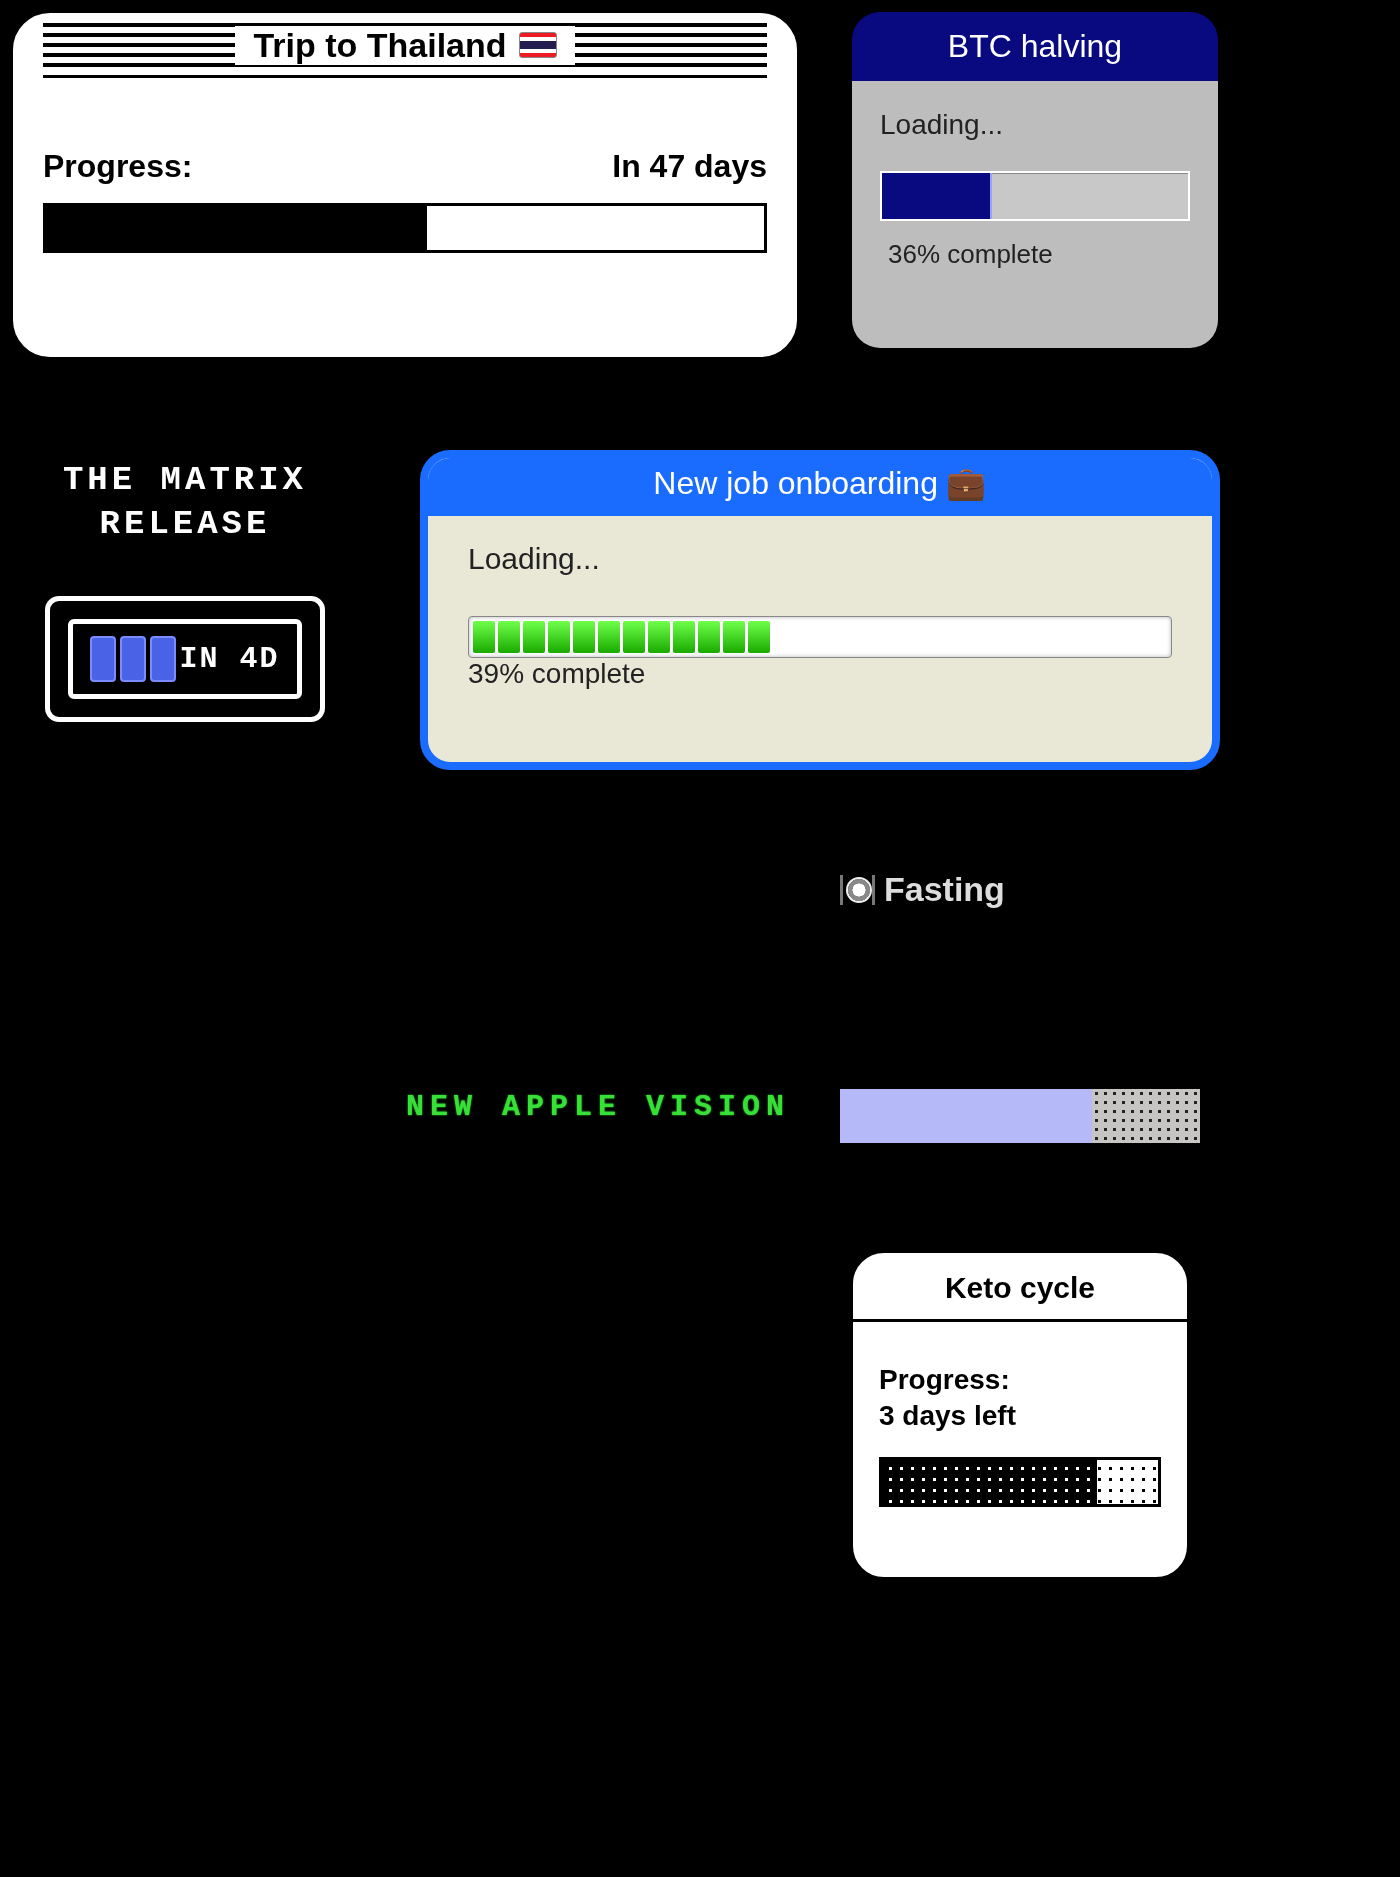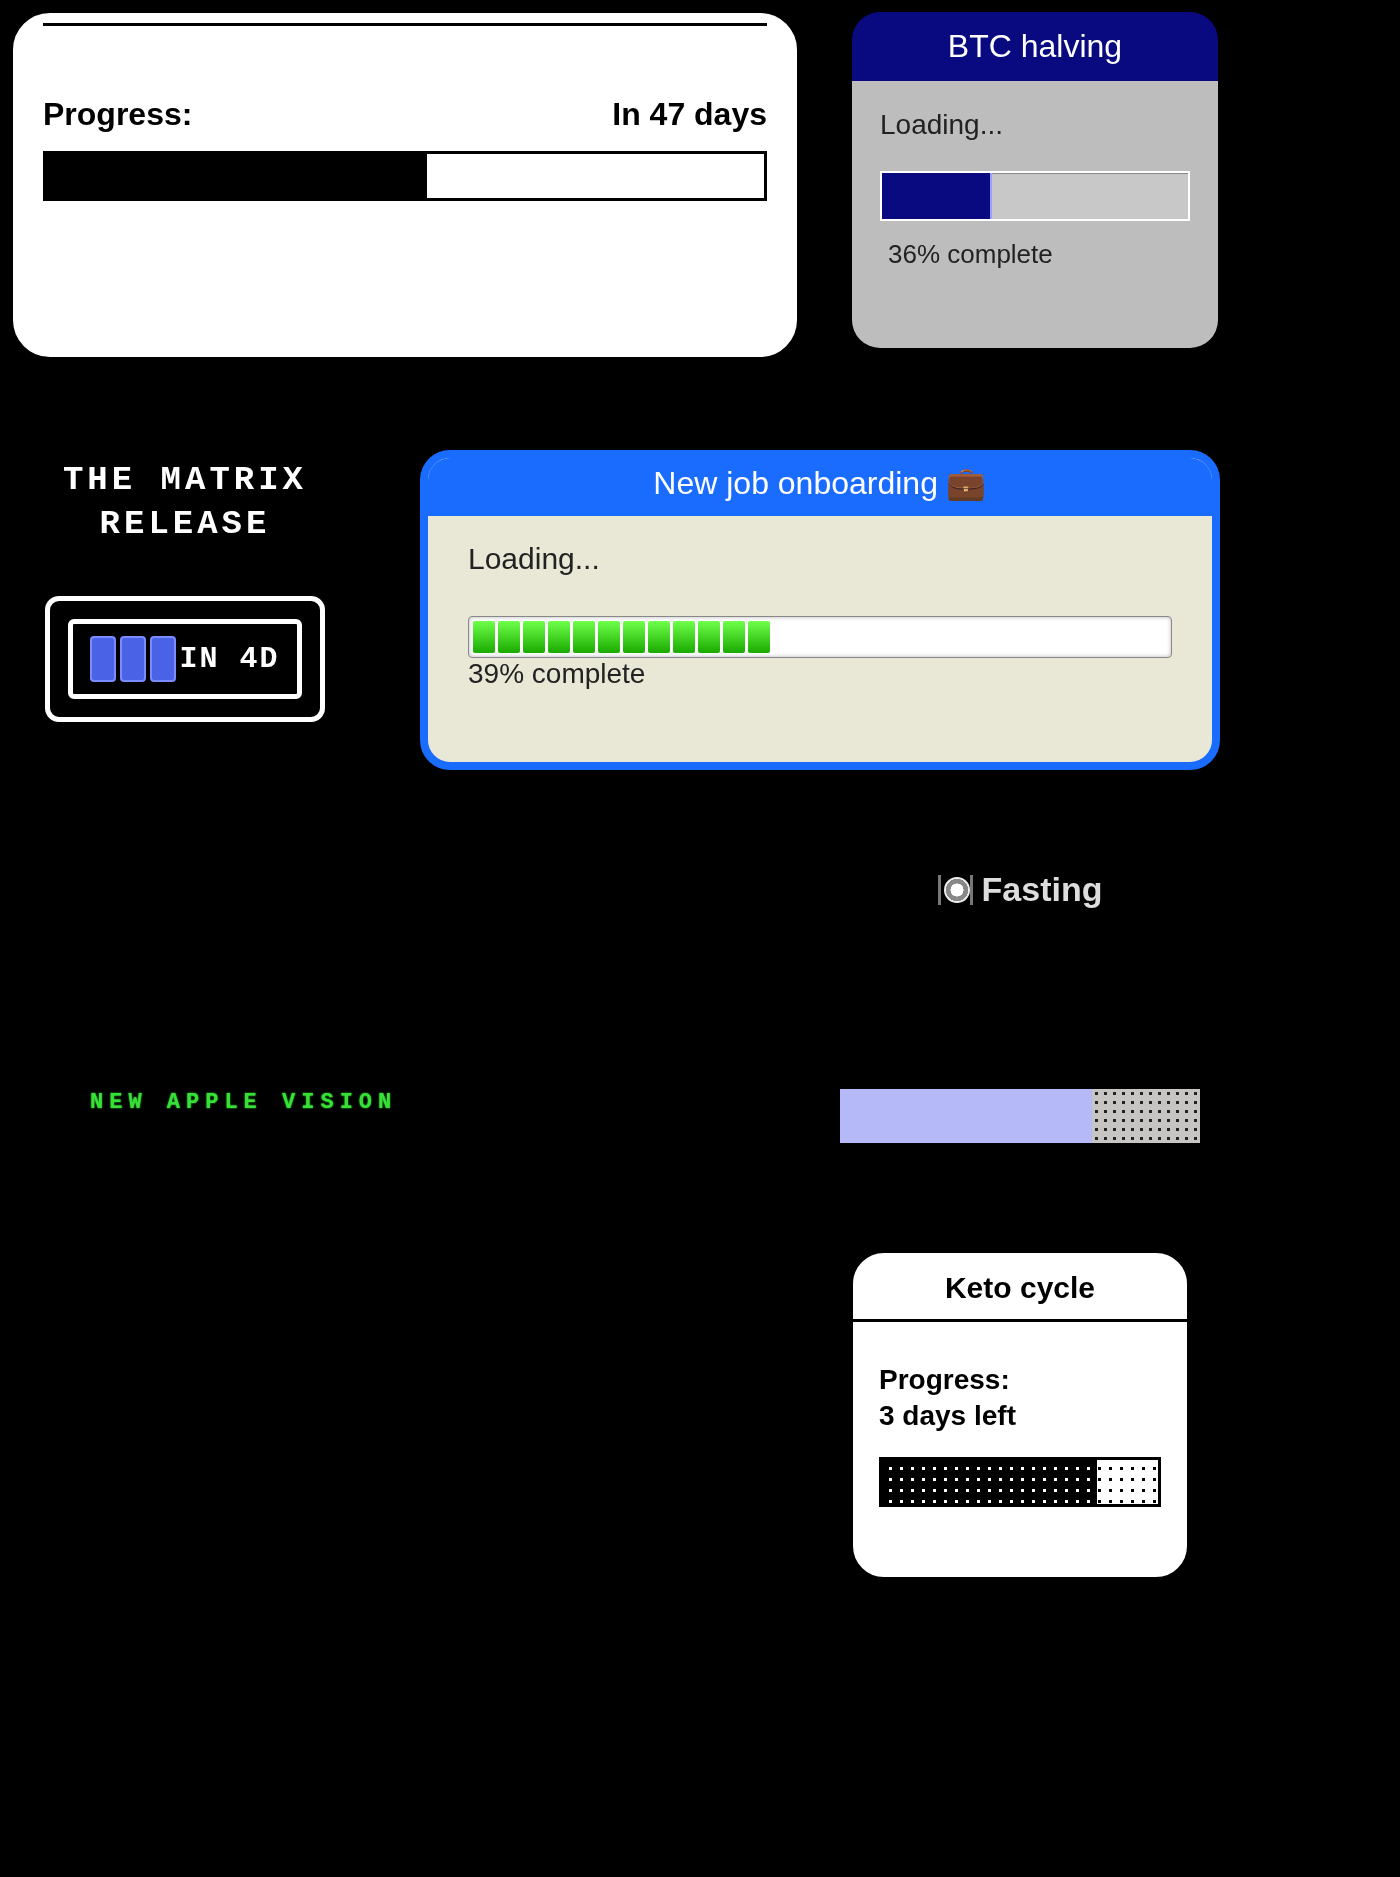--- a/index.html
+++ b/index.html
@@ -139,21 +139,21 @@
   .w-job .bar .seg { width:22px; background:linear-gradient(#6fff4a,#1aaa00); border-radius:2px;}
   .w-job .pct { font-size:28px; color:#222; }
 
   
   .w-fast {
     position:absolute;
     left: 840px; top: 870px;
     width: 360px;
     color:#fff;
   }
-  .w-fast .title { font-size:34px; font-weight:700; text-align:center; font-family:"Arial Black",Arial,sans-serif; color:#ddd;}
+  .w-fast .title { font-size:34px; font-weight:700; text-align:left; font-family:"Arial Black",Arial,sans-serif; color:#ddd;}
   .w-fast .title .plate {
     display:inline-block; width:34px; height:34px; vertical-align:-6px; margin-right:10px;
     position:relative;
   }
   .w-fast .plate::before{
     content:""; position:absolute; left:6px; top:4px; width:26px; height:26px; border-radius:50%;
     background: radial-gradient(circle,#fff 0 35%, #888 36% 60%, #eee 61% 100%);
   }
   .w-fast .plate::after{
     content:""; position:absolute; left:0; top:2px; width:3px; height:30px; background:#777;
@@ -171,22 +171,22 @@
 
   
   .w-vision {
     position:absolute;
     left: 90px; top: 1090px;
     width: 700px;
     color:#37e037;
     font-family:"Courier New", monospace;
   }
   .w-vision .title {
-    font-size:22px; font-weight:bold; letter-spacing:6px;
-    text-align:left; margin-bottom:80px;
+    font-size:30px; font-weight:bold; letter-spacing:6px;
+    text-align:right; margin-bottom:80px;
     text-shadow:0 0 2px #37e037;
   }
   .w-vision .box {
     border: 2px dashed #2bd82b;
     padding: 22px;
     border-radius:2px;
   }
   .w-vision .inner {
     border: 2px dashed #2bd82b;
     padding: 10px 16px;
@@ -222,20 +222,26 @@
     background-image: radial-gradient(#fff 2px, transparent 2px);
     background-size: 11px 11px;
     background-position: 3px 3px;
     border-right:3px solid #000;
   }
 </style>
 </head>
 <body>
 
 <div class="w-thailand">
+  <div class="stripes">
+    <div class="title-wrap">
+      <span>Trip to Thailand</span>
+      <span class="flag"></span>
+    </div>
+  </div>
   <div class="under-line"></div>
   <div class="row">
     <span>Progress:</span>
     <span>In 47 days</span>
   </div>
   <div class="bar">
     <div class="fill" style="width:53%"></div>
   </div>
 </div>
 

